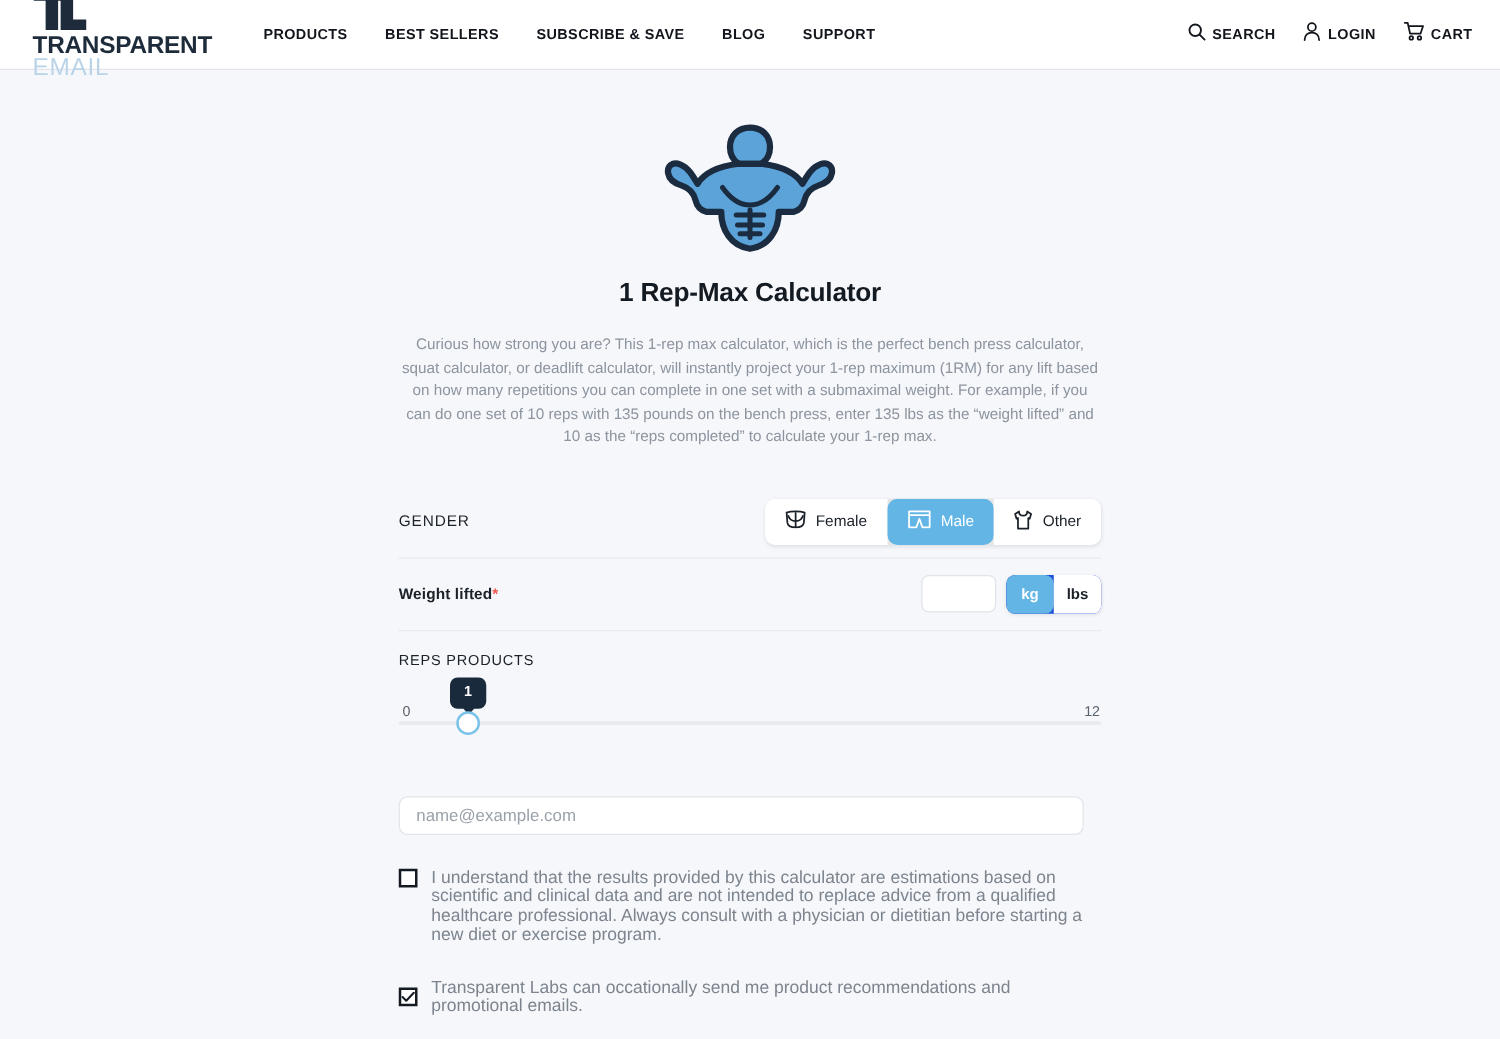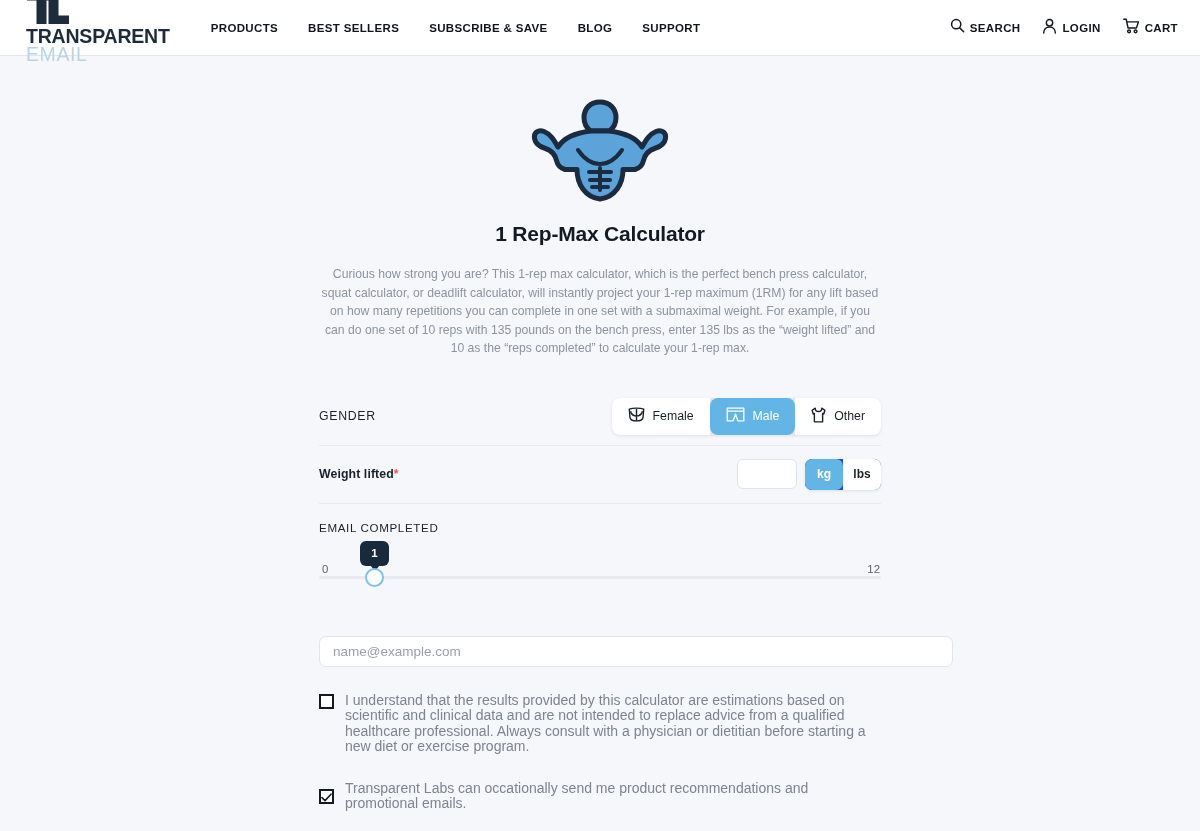--- a/index.html
+++ b/index.html
@@ -282,21 +282,21 @@
   
   .email-block { margin-top: 38px; }
   .email-label {
     font-size: 11.6px;
     font-weight: bold;
     color: #11161c;
     letter-spacing: 0.45px;
     margin-bottom: 10px;
   }
   .email-input {
-    width: 634px;
+    width: 548px;
     height: 31px;
     background: #ffffff;
     border: 1px solid #e2e5ec;
     border-radius: 7px;
     padding: 0 13px;
     font-family: "Liberation Sans", sans-serif;
     font-size: 13.5px;
     color: #1b2129;
     outline: none;
   }
@@ -456,21 +456,21 @@
       <div class="weight-controls">
         <input class="weight-input" type="text" value="" style="">
         <div class="unit-group">
           <div class="unit-btn active">kg</div>
           <div class="unit-btn">lbs</div>
         </div>
       </div>
     </div>
 
     <div class="reps-block">
-      <div class="reps-title">EMAIL COMPLETED</div>
+      <div class="reps-title">REPS PRODUCTS</div>
       <div class="slider-wrap">
         <span class="slider-min">0</span>
         <span class="slider-max">12</span>
         <div class="slider-track"></div>
         <div class="slider-bubble">1</div>
         <div class="slider-handle"></div>
       </div>
     </div>
 
     <div class="email-block">

